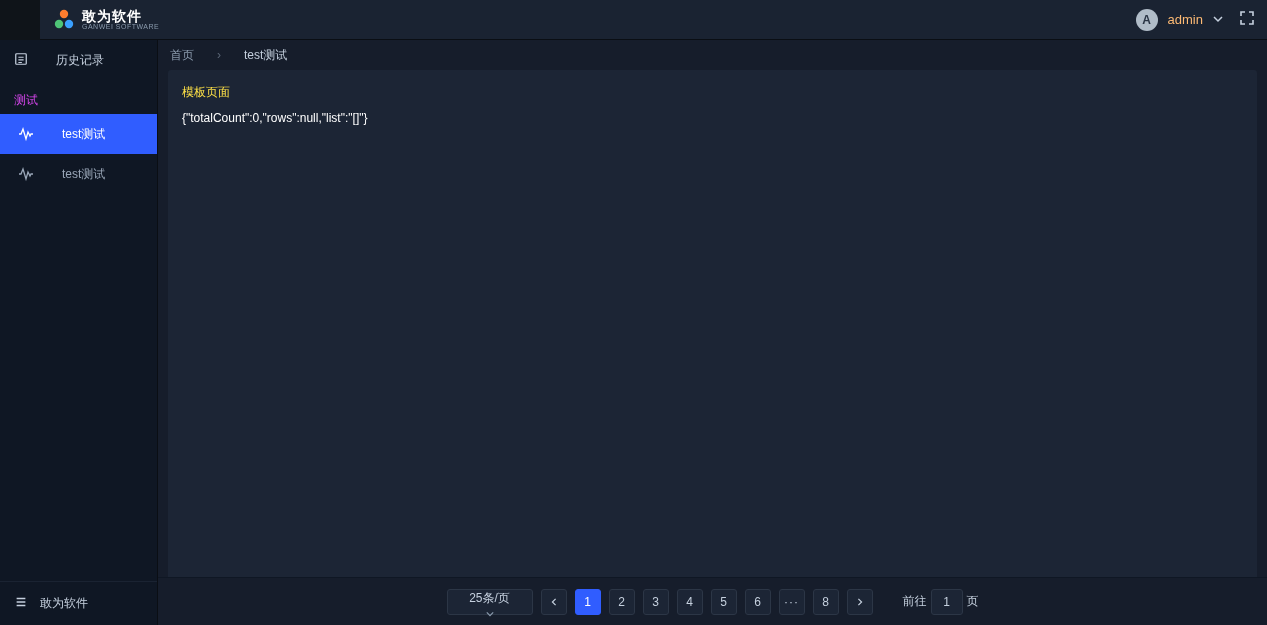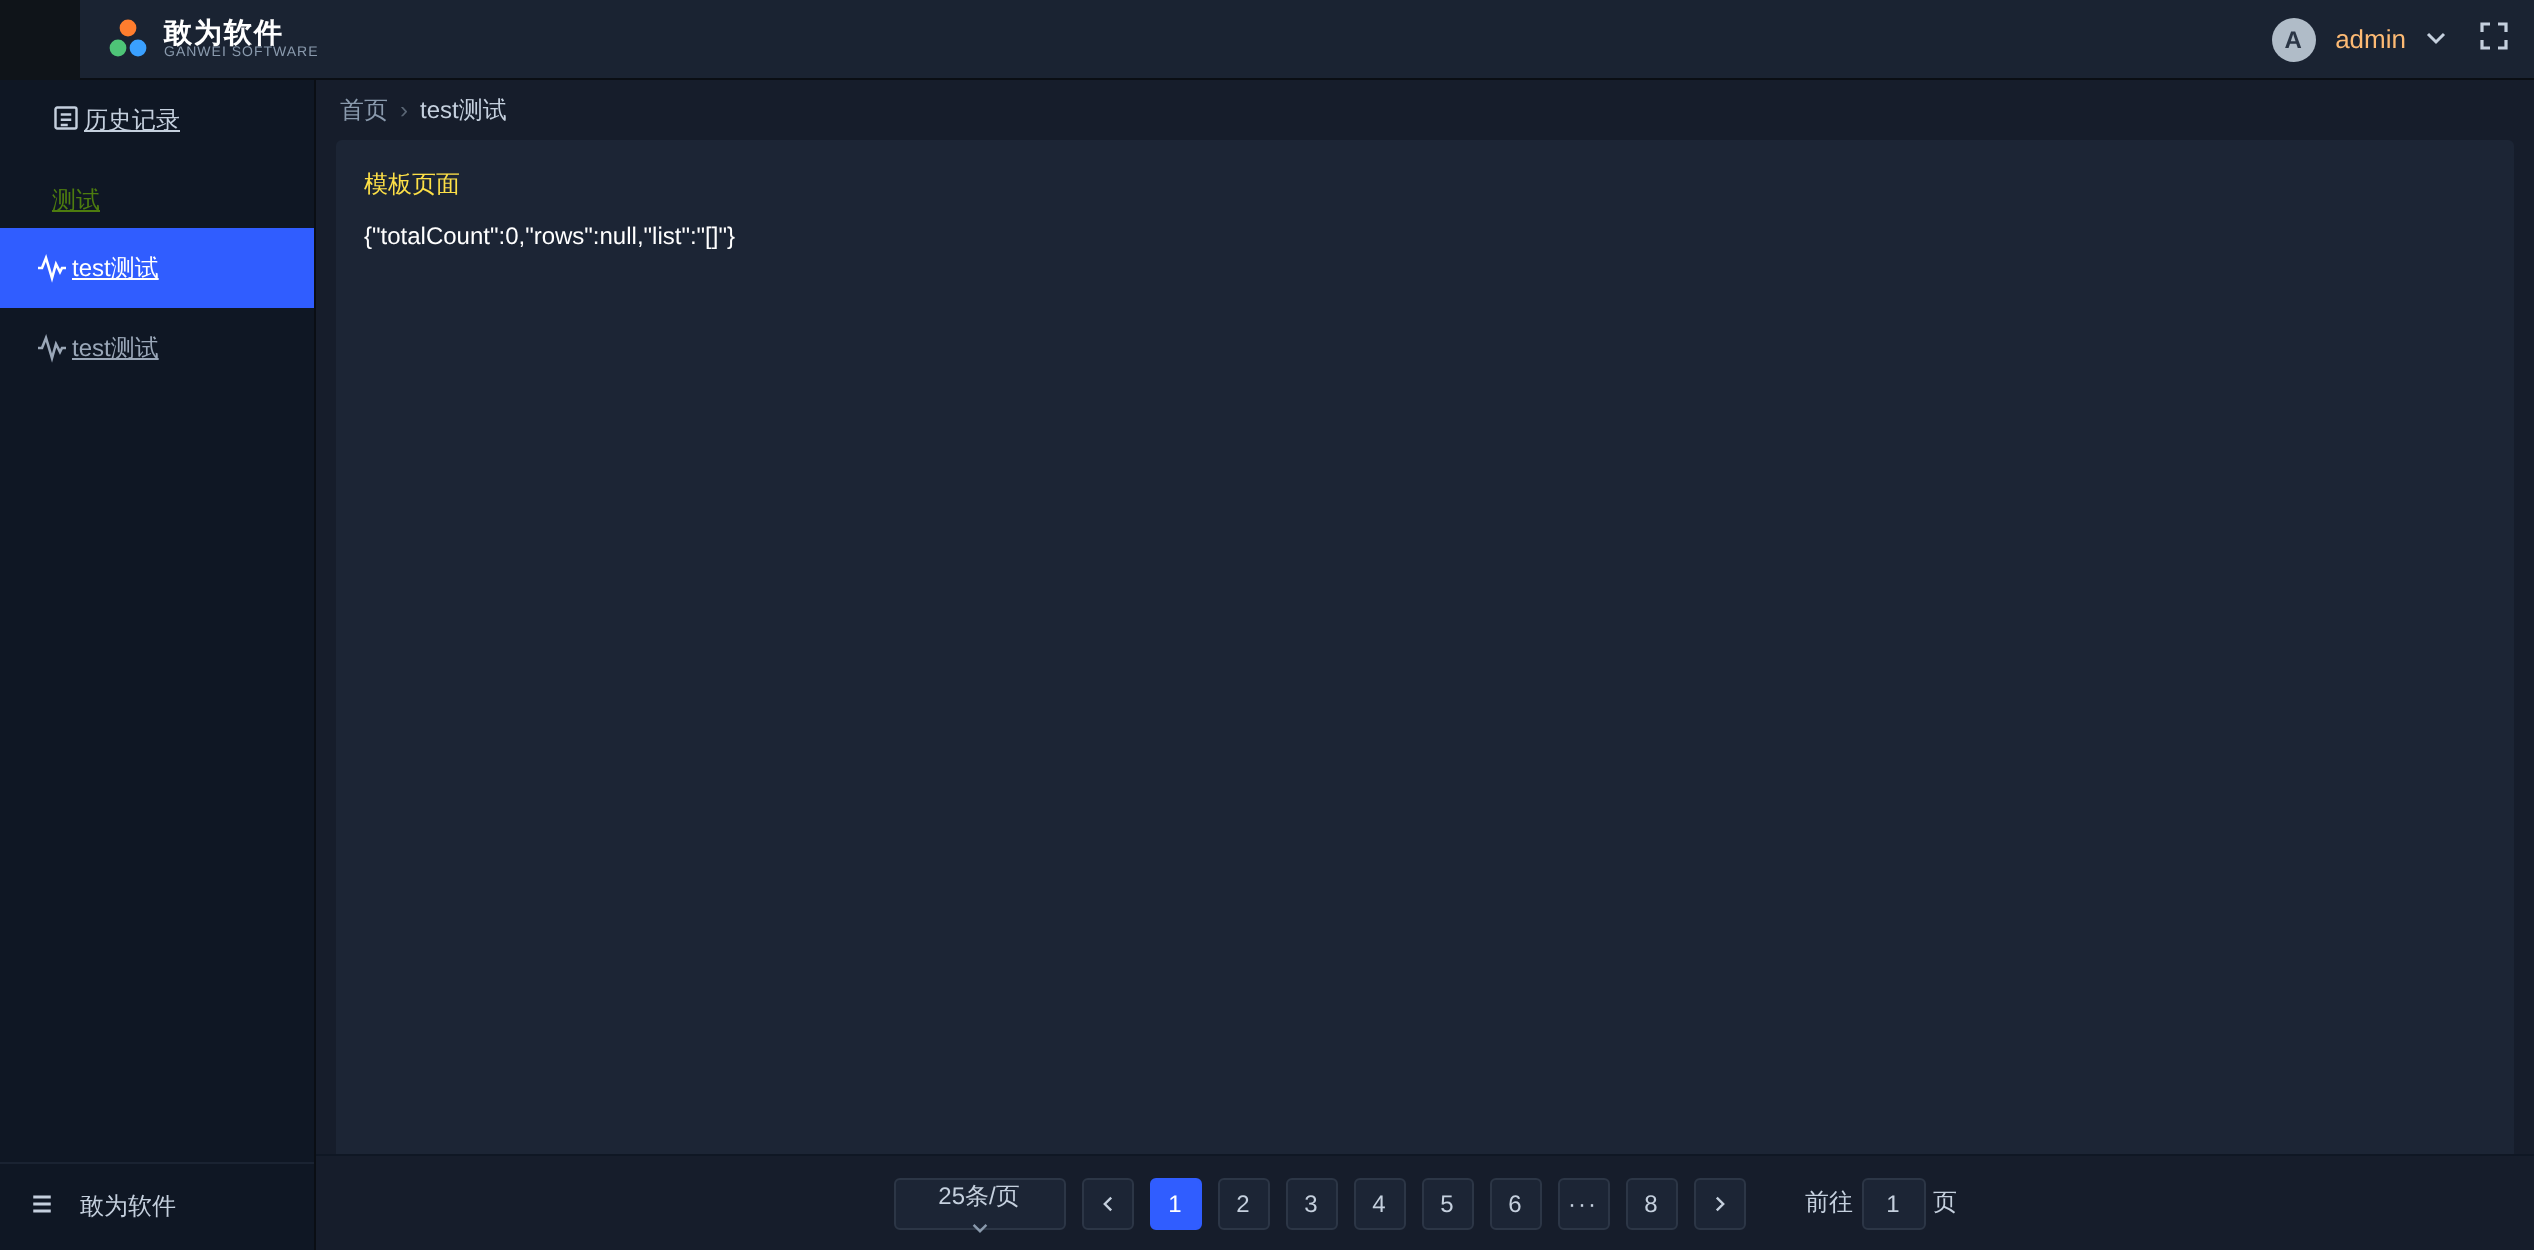--- a/index.html
+++ b/index.html
@@ -42,30 +42,29 @@
       width: 158px;
       background: #0f1724;
       display: flex;
       flex-direction: column;
       border-right: 1px solid #0a0e14;
     }
     .side-item {
       height: 40px;
       display: flex;
       align-items: center;
-      padding: 0 26px;
-      gap: 2px;
+      padding: 0 14px;
+      gap: 28px;
       color: #c5d0de;
       font-size: 12px;
       cursor: pointer;
-      text-decoration: underline;
     }
     .side-item.group-label {
       font-size: 12px;
-      color: #4d7c0f;
+      color: #d946ef;
       cursor: default;
       height: 34px;
       padding-top: 6px;
     }
     .side-item.sub {
       padding-left: 18px;
       font-size: 12px;
     }
     .side-item.sub.active {
       background: #305dff;
@@ -91,21 +90,21 @@
     
     .main { flex: 1; display: flex; flex-direction: column; background: #161d2b; position: relative; }
     .breadcrumb {
       height: 30px;
       background: #161d2b;
       display: flex;
       align-items: center;
       padding: 0 12px;
       font-size: 12px;
       color: #8a9aad;
-      gap: 6px;
+      gap: 23px;
     }
     .breadcrumb .home { cursor: pointer; }
     .breadcrumb .sep { color: #5a6675; }
     .breadcrumb .current { color: #c5d0de; }
     .card {
       margin: 0 10px 10px 10px;
       background: #1c2535;
       border-radius: 3px;
       padding: 14px;
       height: 510px;

